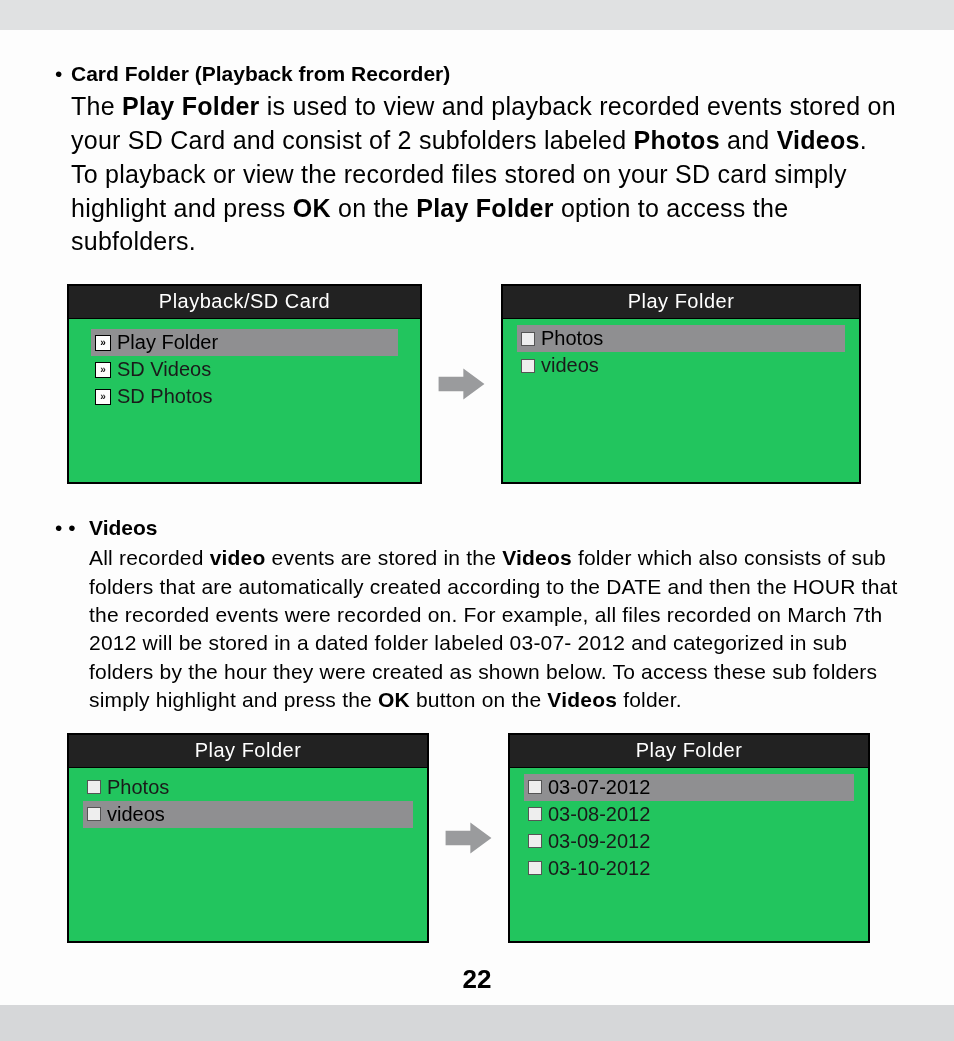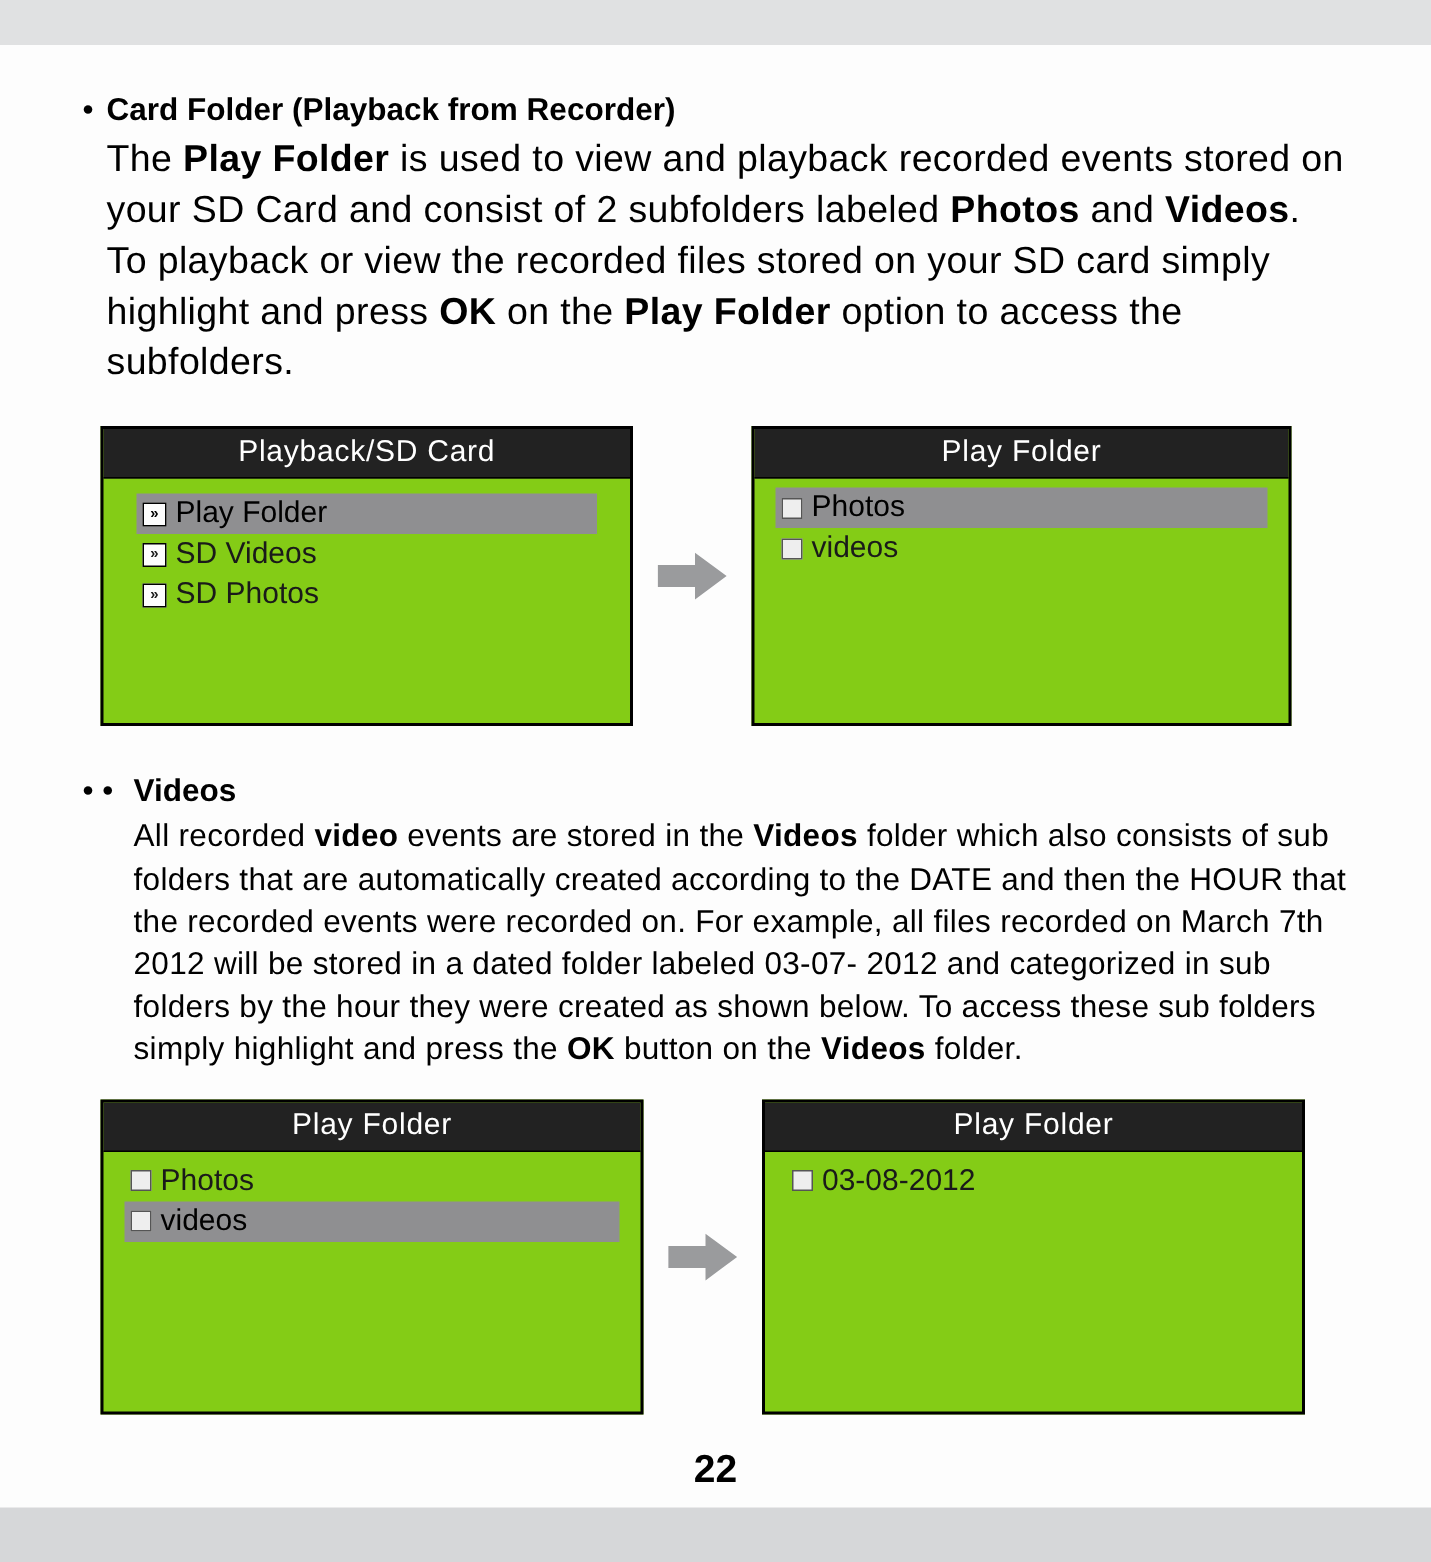--- a/index.html
+++ b/index.html
@@ -63,21 +63,21 @@
       display: flex;
       align-items: center;
       gap: 12px;
       margin: 25px 0 30px 12px;
     }
     .figure-row.second {
       margin: 18px 0 0 12px;
     }
     .panel {
       border: 2px solid #000;
-      background: #84cc16;
+      background: #22c55e;
       width: 360px;
       flex-shrink: 0;
     }
     .panel.left1 { height: 200px; width: 355px; }
     .panel.right1 { height: 200px; width: 360px; }
     .panel.left2 { height: 210px; width: 362px; }
     .panel.right2 { height: 210px; width: 362px; }
     .panel-header {
       background: #222;
       color: #fff;
@@ -220,23 +220,35 @@
           </div>
       </div>
       <div class="arrow">
         <svg viewBox="0 0 60 40">
             <polygon points="5,12 32,12 32,3 55,20 32,37 32,28 5,28" fill="#9a9b9d"></polygon>
           </svg>
       </div>
       <div class="panel right2">
         <div class="panel-header">Play Folder</div>
         <div class="panel-list tight">
+            <div class="panel-item hl">
+              <span class="panel-item-icon doc"></span>
+              <span>03-07-2012</span>
+            </div>
             <div class="panel-item">
               <span class="panel-item-icon doc"></span>
               <span>03-08-2012</span>
+            </div>
+            <div class="panel-item">
+              <span class="panel-item-icon doc"></span>
+              <span>03-09-2012</span>
+            </div>
+            <div class="panel-item">
+              <span class="panel-item-icon doc"></span>
+              <span>03-10-2012</span>
             </div>
           </div>
       </div>
     </div>
 
   </div>
   <div class="page-number">22</div>
 </div>
 <div class="bottom-strip"></div>
 

